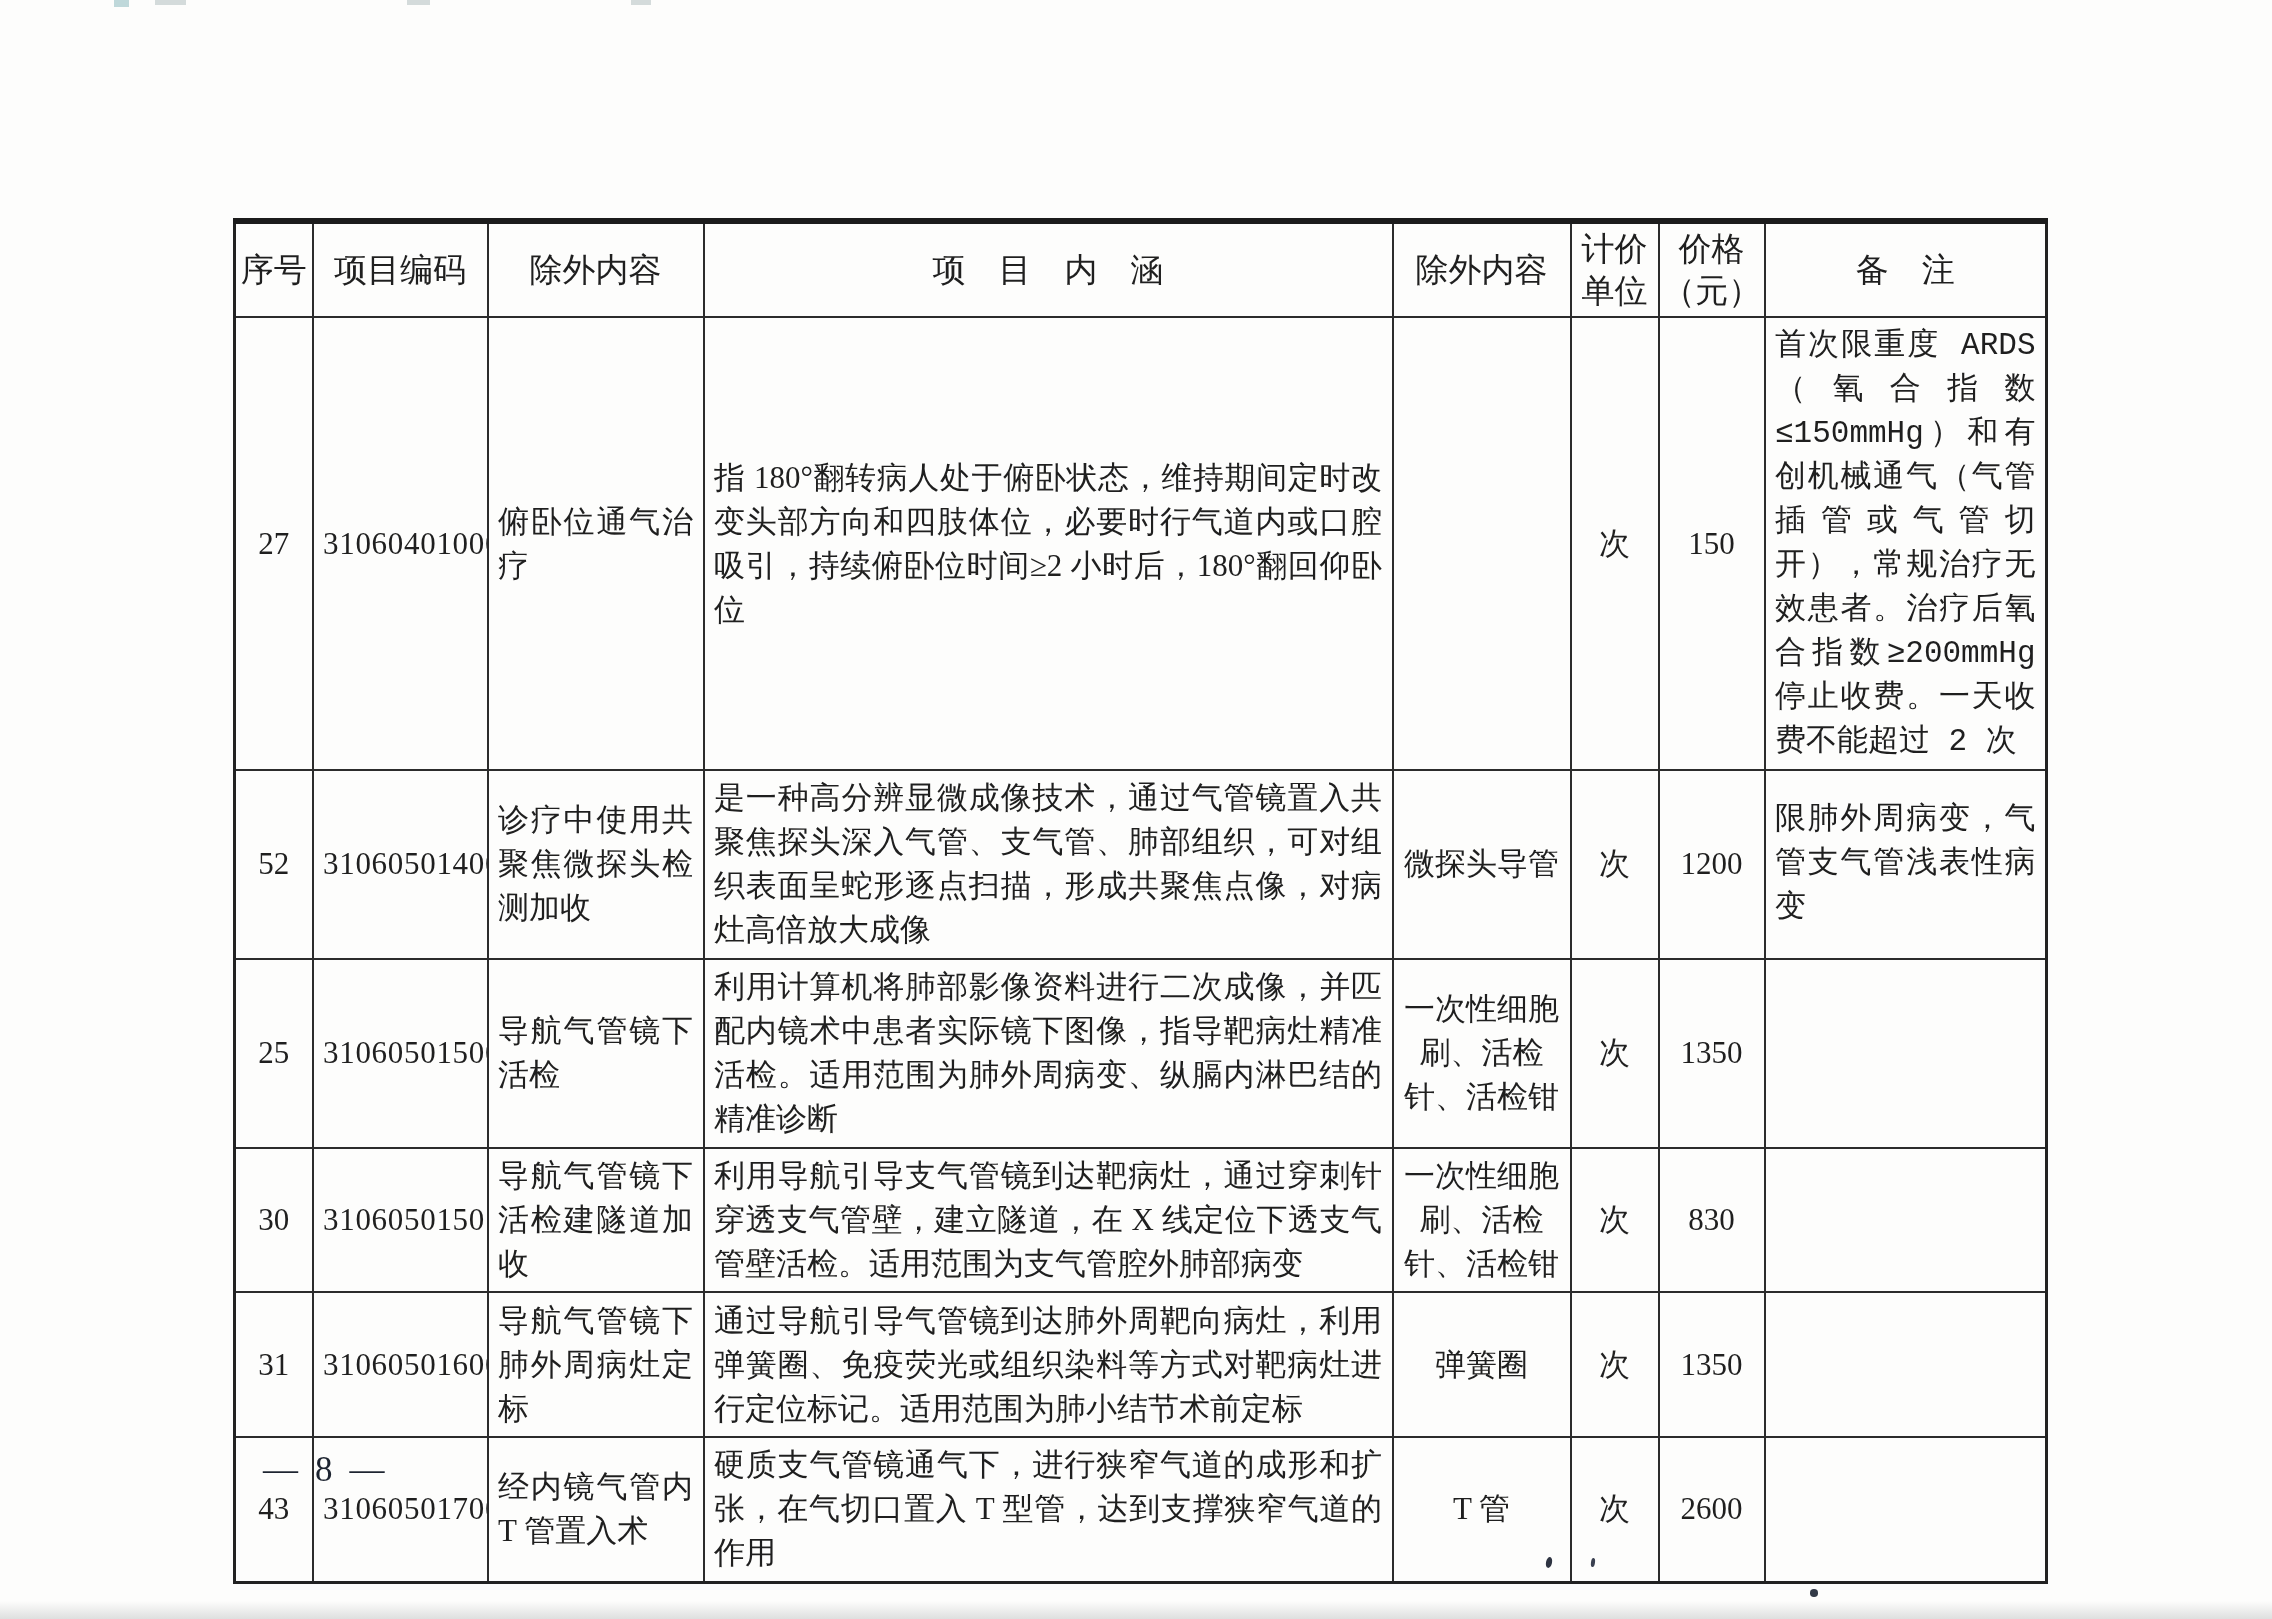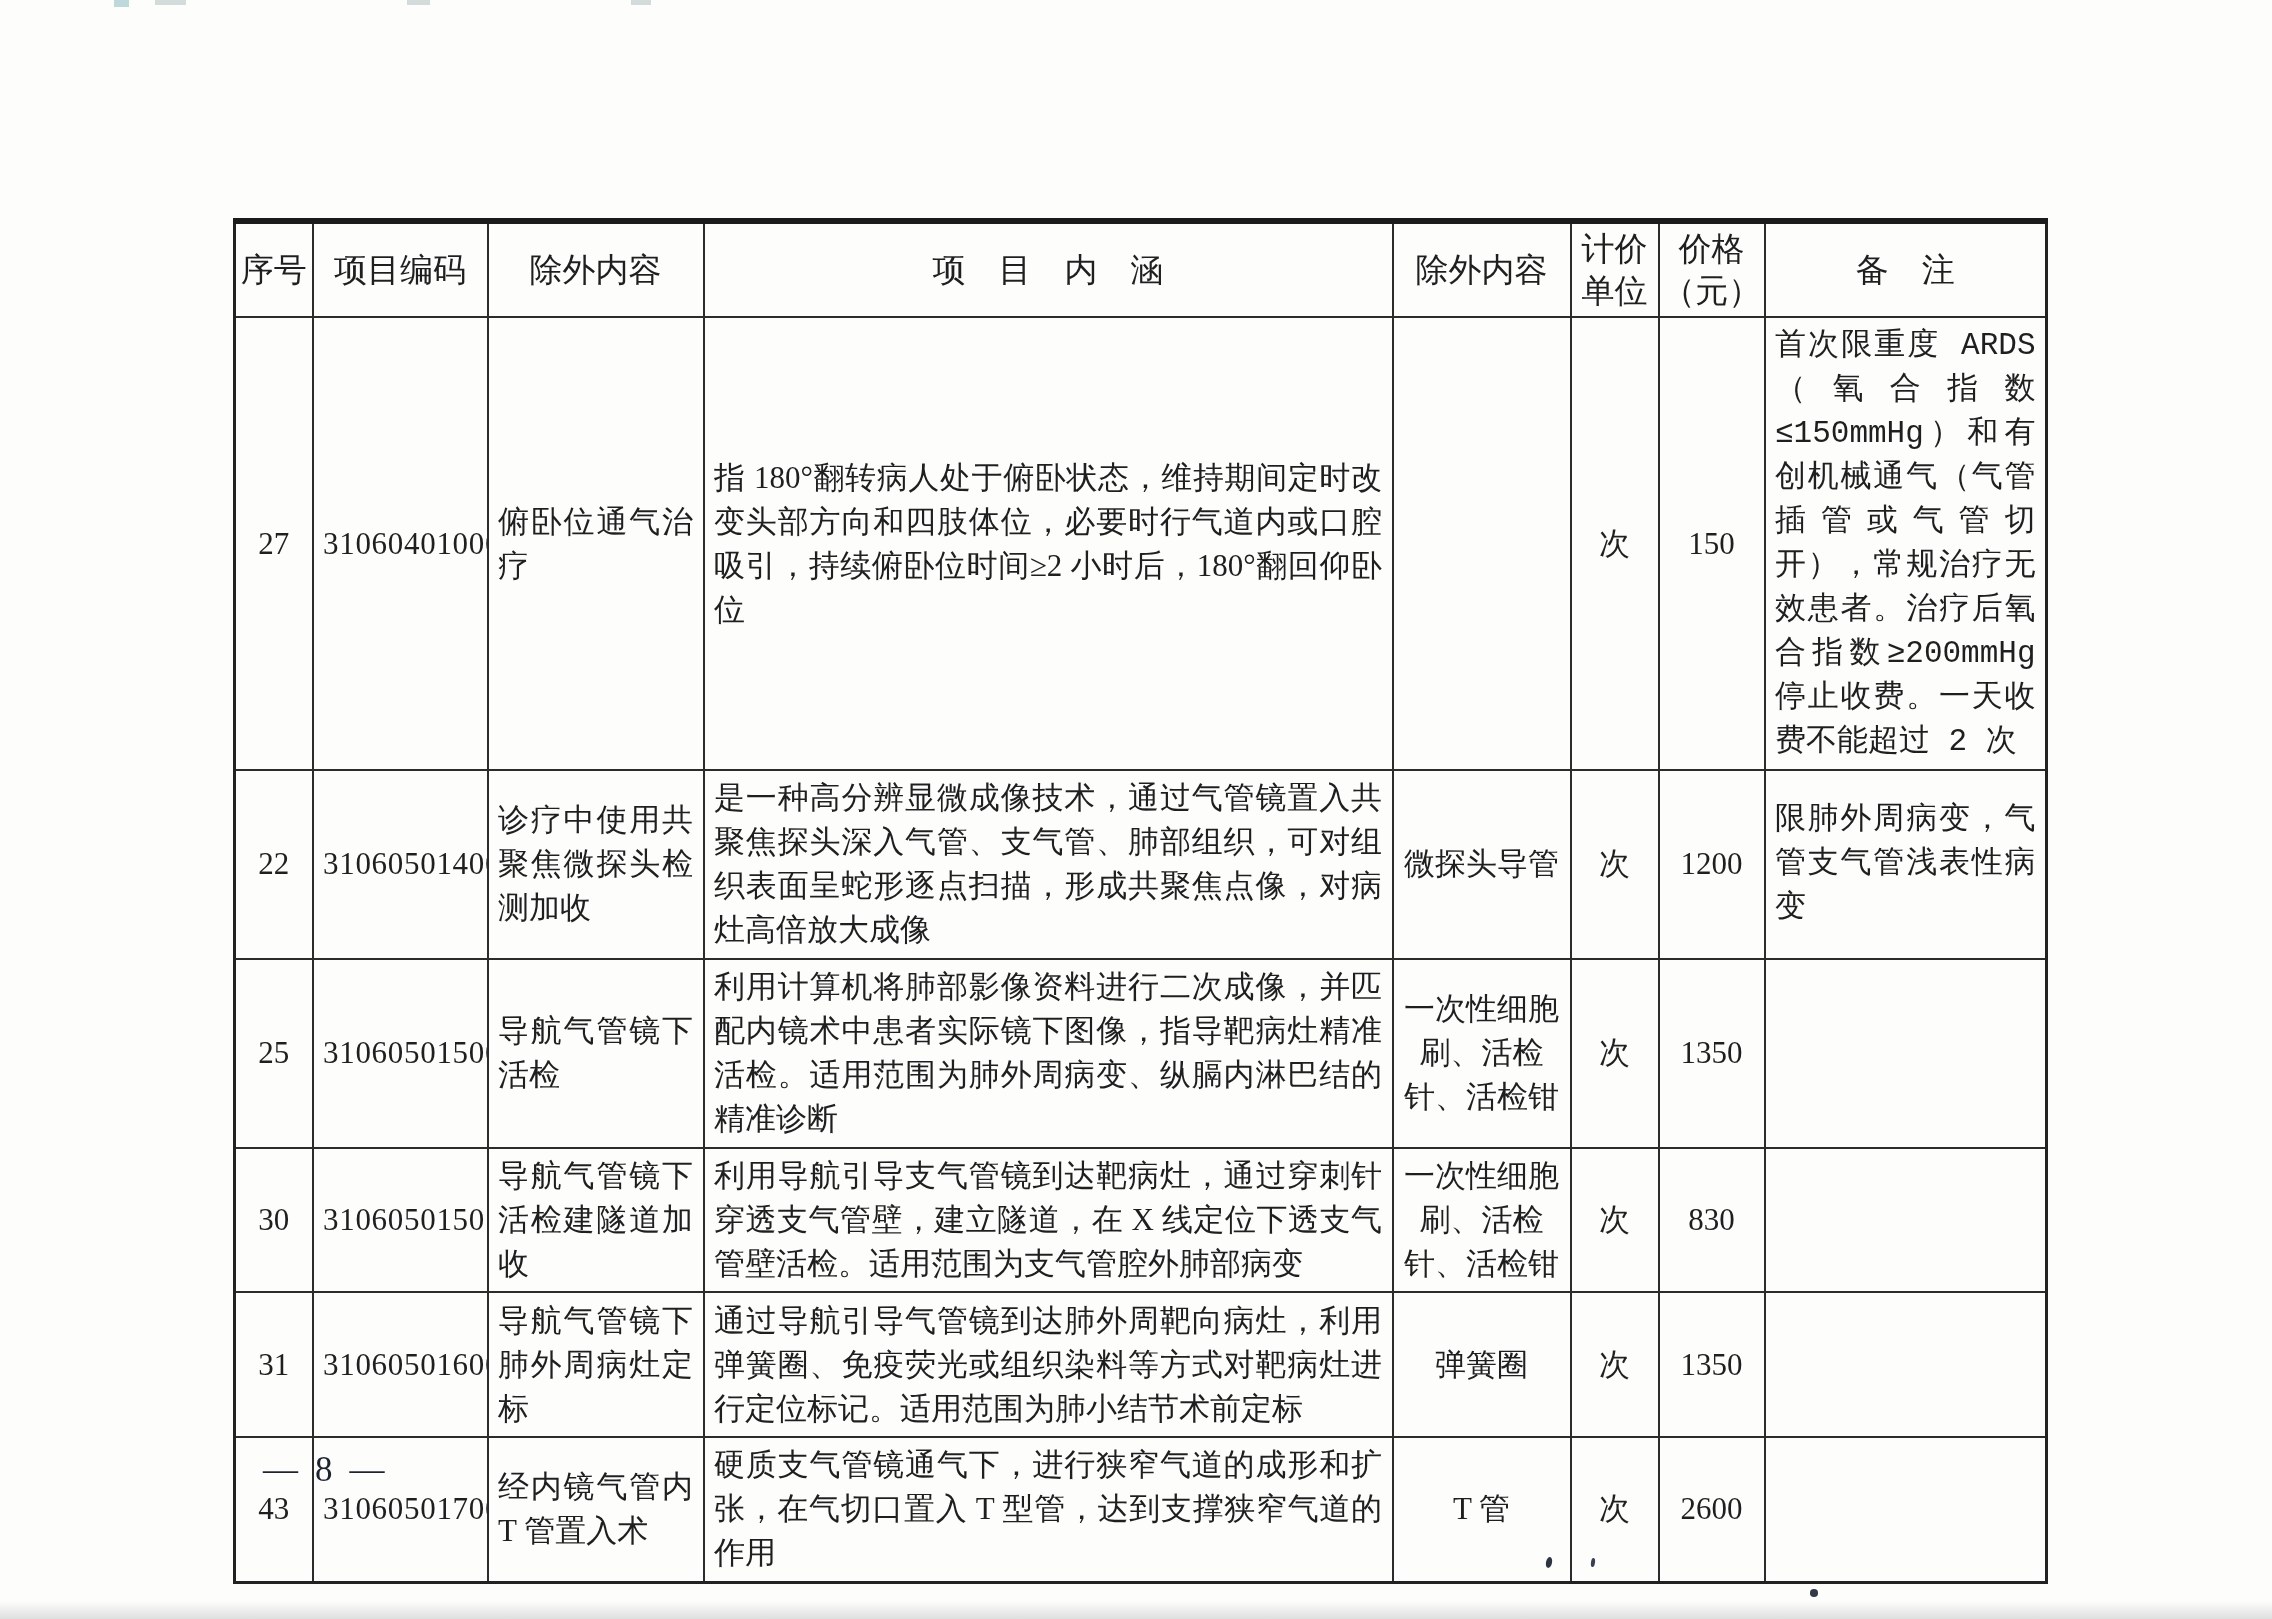--- a/index.html
+++ b/index.html
@@ -108,21 +108,21 @@
         <td class="c-code">31060401000</td>
         <td class="c-name">俯卧位通气治疗</td>
         <td class="c-desc">指 180°翻转病人处于俯卧状态，维持期间定时改变头部方向和四肢体位，必要时行气道内或口腔吸引，持续俯卧位时间≥2 小时后，180°翻回仰卧位</td>
         <td class="c-excl"></td>
         <td class="c-unit">次</td>
         <td class="c-price">150</td>
         <td class="c-remark">首次限重度 ARDS（氧合指数≤150mmHg）和有创机械通气（气管插管或气管切开），常规治疗无效患者。治疗后氧合指数≥200mmHg 停止收费。一天收费不能超过 2 次</td>
       </tr>
 
       <tr style="height:173px">
-        <td class="c-no">22</td>
+        <td class="c-no">52</td>
         <td class="c-code">31060501400</td>
         <td class="c-name">诊疗中使用共聚焦微探头检测加收</td>
         <td class="c-desc">是一种高分辨显微成像技术，通过气管镜置入共聚焦探头深入气管、支气管、肺部组织，可对组织表面呈蛇形逐点扫描，形成共聚焦点像，对病灶高倍放大成像</td>
         <td class="c-excl">微探头导管</td>
         <td class="c-unit">次</td>
         <td class="c-price">1200</td>
         <td class="c-remark">限肺外周病变，气管支气管浅表性病变</td>
       </tr>
 
       <tr style="height:133px">

